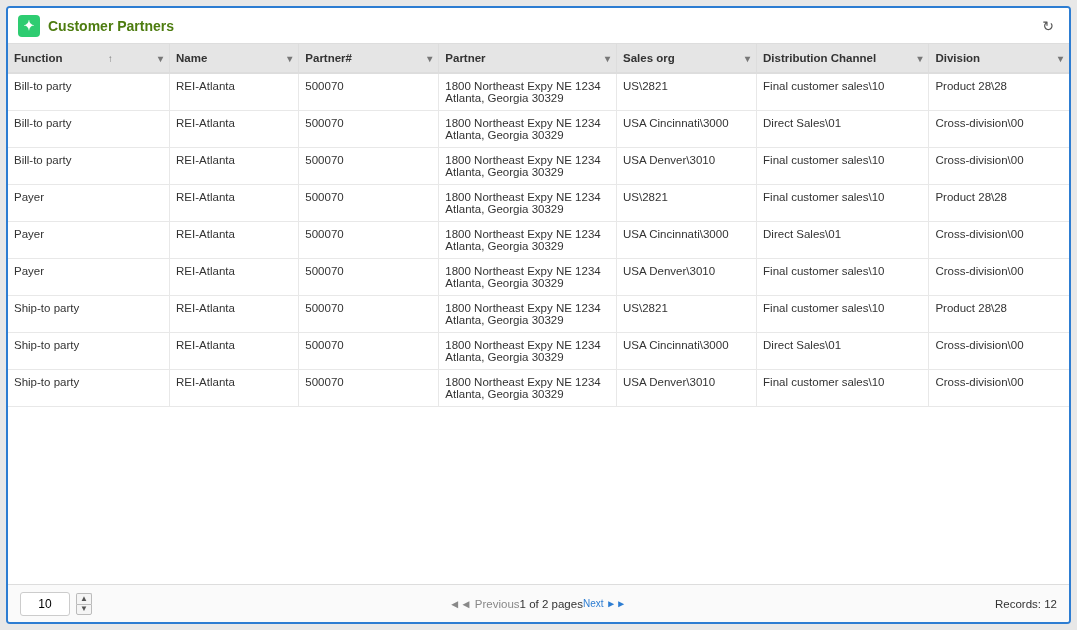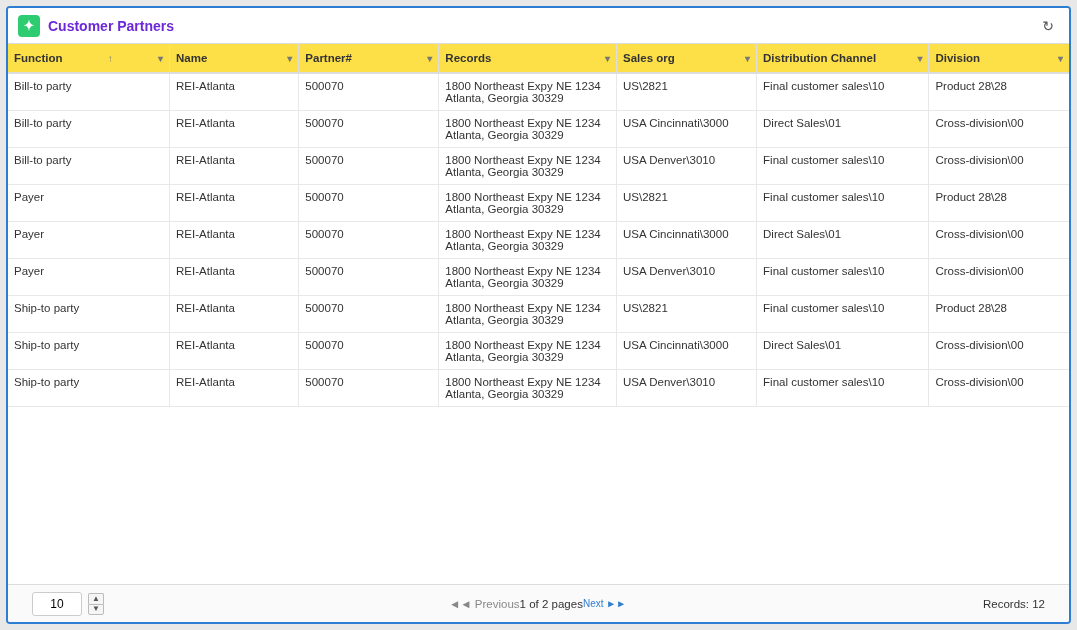--- a/index.html
+++ b/index.html
@@ -46,41 +46,41 @@
       display: flex;
       align-items: center;
       justify-content: center;
       color: white;
       font-size: 13px;
       font-weight: bold;
     }
     .title-text {
       font-size: 14px;
       font-weight: 600;
-      color: #6d28d9;
+      color: #4d7c0f;
     }
     .refresh-btn {
       background: none;
       border: none;
       cursor: pointer;
       color: #555;
       font-size: 14px;
       padding: 2px 5px;
     }
     .table-container {
       flex: 1;
       overflow-y: auto;
       overflow-x: hidden;
     }
     table {
       width: 100%;
       border-collapse: collapse;
     }
     thead tr {
-      background: #fde047;
+      background: #e5e5e5;
       border-bottom: 2px solid #ddd;
     }
     th {
       padding: 8px 6px;
       text-align: left;
       font-size: 11.5px;
       font-weight: 600;
       color: #333;
       border-right: 1px solid #ddd;
       white-space: nowrap;
@@ -101,21 +101,21 @@
       color: #333;
       border-bottom: 1px solid #e8e8e8;
       border-right: 1px solid #e8e8e8;
       vertical-align: top;
     }
     td:last-child { border-right: none; }
     .footer {
       display: flex;
       align-items: center;
       justify-content: space-between;
-      padding: 6px 24px;
+      padding: 6px 12px;
       border-top: 1px solid #ddd;
       background: #fafafa;
       min-height: 38px;
     }
     .page-size-wrapper {
       display: flex;
       align-items: center;
       gap: 4px;
     }
     .page-size-input {
@@ -217,21 +217,21 @@
             </div>
           </th>
           <th class="col-partner">
             <div class="th-inner">
               <span>Partner#</span>
               <span class="sort-icon">▾</span>
             </div>
           </th>
           <th class="col-address">
             <div class="th-inner">
-              <span>Records</span>
+              <span>Partner</span>
               <span class="sort-icon">▾</span>
             </div>
           </th>
           <th class="col-salesorg">
             <div class="th-inner">
               <span>Sales org</span>
               <span class="sort-icon">▾</span>
             </div>
           </th>
           <th class="col-distchannel">

